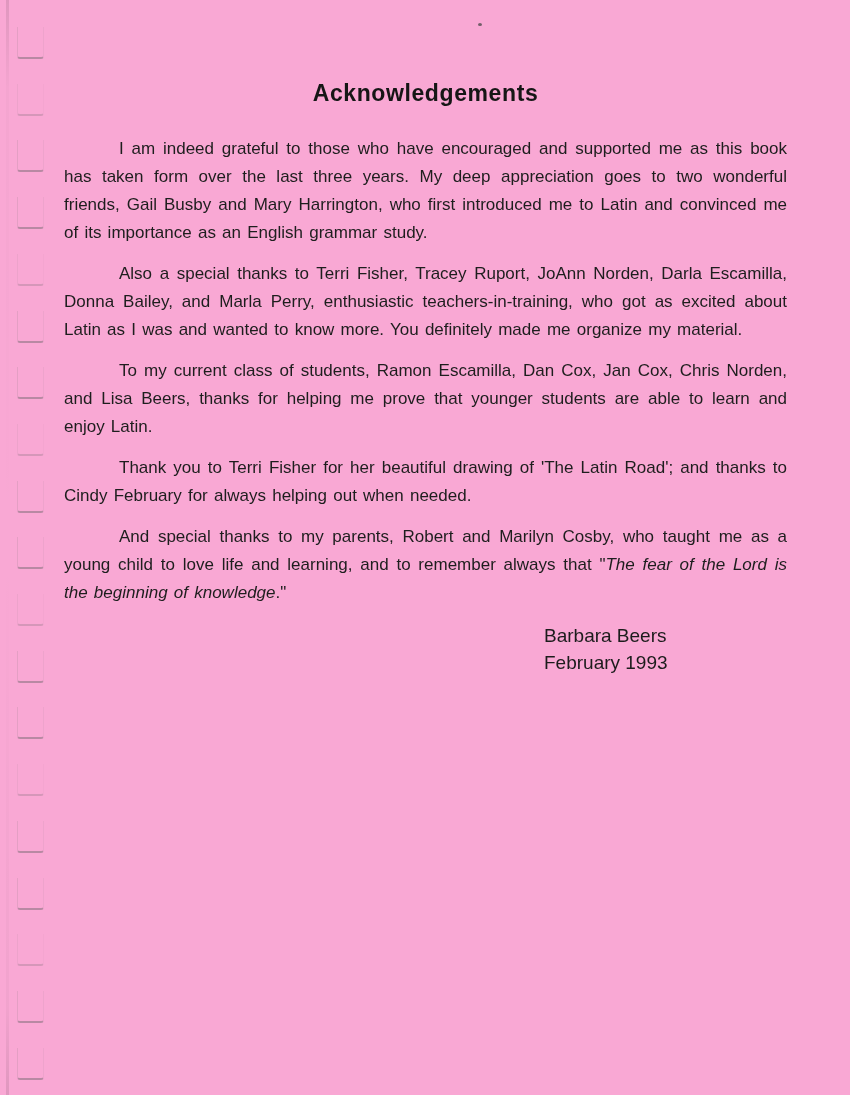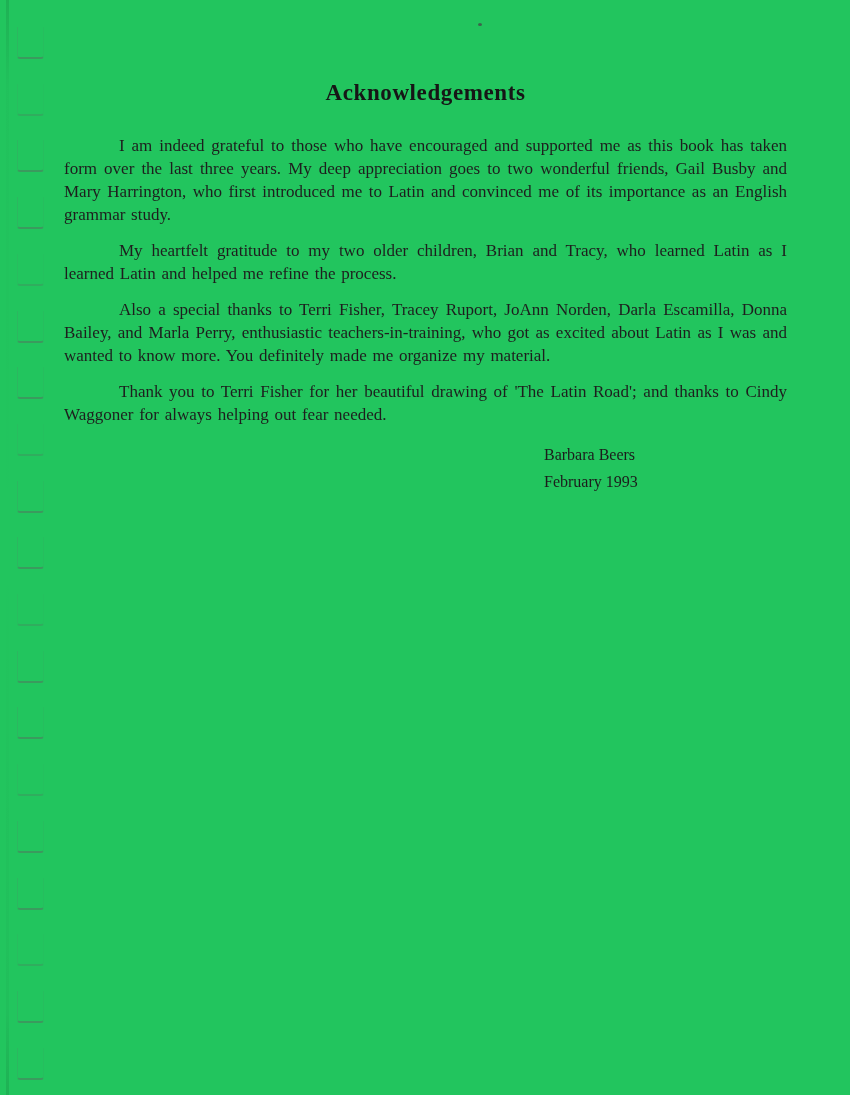--- a/index.html
+++ b/index.html
@@ -4,22 +4,22 @@
 <style>
   html, body {
     margin: 0;
     padding: 0;
     background: #ffffff;
   }
   .page {
     position: relative;
     width: 850px;
     height: 1095px;
-    background: #22c55e;
-    font-family: Liberation Serif, serif;
+    background: #f9a8d4;
+    font-family: Liberation Sans, sans-serif;
     color: #1f1f1f;
     overflow: hidden;
   }
   
   .page::before {
     content: "";
     position: absolute;
     left: 6px; top: 0;
     width: 3px; height: 100%;
     background: linear-gradient(to bottom,
@@ -39,31 +39,31 @@
     font-size: 23px;
     font-weight: bold;
     letter-spacing: 0.6px;
     color: #161616;
   }
   .para {
     margin: 0 0 13px 0;
     text-align: justify;
     text-indent: 55px;
     font-size: 17px;
-    line-height: 23px;
+    line-height: 28px;
     word-spacing: 1.5px;
     color: #1e1e1e;
   }
   .para em {
     font-style: italic;
   }
   .signature {
     margin-left: 480px;
     margin-top: 16px;
-    font-size: 16px;
+    font-size: 19px;
     line-height: 26.5px;
     color: #1c1c1c;
   }
   
   .binding-mark {
     position: absolute;
     left: 17px;
     width: 25px;
     height: 30px;
     border-left: 1px solid rgba(110,110,110,0.15);
@@ -109,23 +109,24 @@
       <div class="binding-mark" style="top: 1048px; opacity: 1;"></div>
     </div>
 
   <span class="speck"></span>
 
   <div class="content">
     <h1 class="title">Acknowledgements</h1>
 
     <div>
         <p class="para"><span>I am indeed grateful to those who have encouraged and supported me as this book has taken form over the last three years. My deep appreciation goes to two wonderful friends, Gail Busby and Mary Harrington, who first introduced me to Latin and convinced me of its importance as an English grammar study.</span></p>
-        <p class="para"><span>My heartfelt gratitude to my two older children, Brian and Tracy, who learned Latin as I learned Latin and helped me refine the process.</span></p>
         <p class="para"><span>Also a special thanks to Terri Fisher, Tracey Ruport, JoAnn Norden, Darla Escamilla, Donna Bailey, and Marla Perry, enthusiastic teachers-in-training, who got as excited about Latin as I was and wanted to know more. You definitely made me organize my material.</span></p>
-        <p class="para"><span>Thank you to Terri Fisher for her beautiful drawing of 'The Latin Road'; and thanks to Cindy Waggoner for always helping out fear needed.</span></p>
+        <p class="para"><span>To my current class of students, Ramon Escamilla, Dan Cox, Jan Cox, Chris Norden, and Lisa Beers, thanks for helping me prove that younger students are able to learn and enjoy Latin.</span></p>
+        <p class="para"><span>Thank you to Terri Fisher for her beautiful drawing of 'The Latin Road'; and thanks to Cindy February for always helping out when needed.</span></p>
+        <p class="para"><span>And special thanks to my parents, Robert and Marilyn Cosby, who taught me as a young child to love life and learning, and to remember always that "</span><em>The fear of the Lord is the beginning of knowledge</em><span>."</span></p>
       </div>
 
     <div class="signature">
       <div>Barbara Beers</div>
       <div>February 1993</div>
     </div>
   </div>
 
 </div>
 

